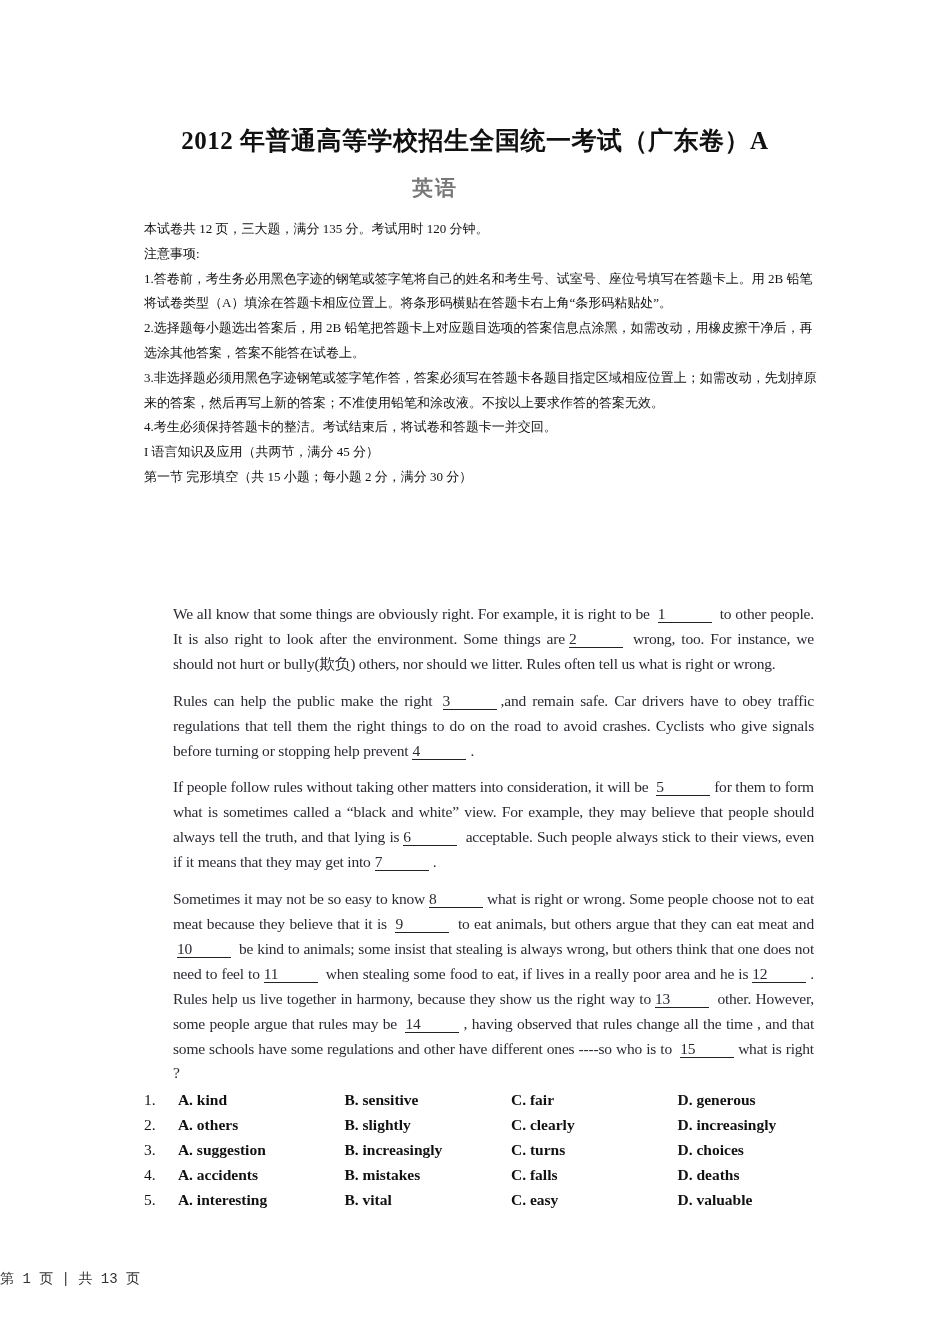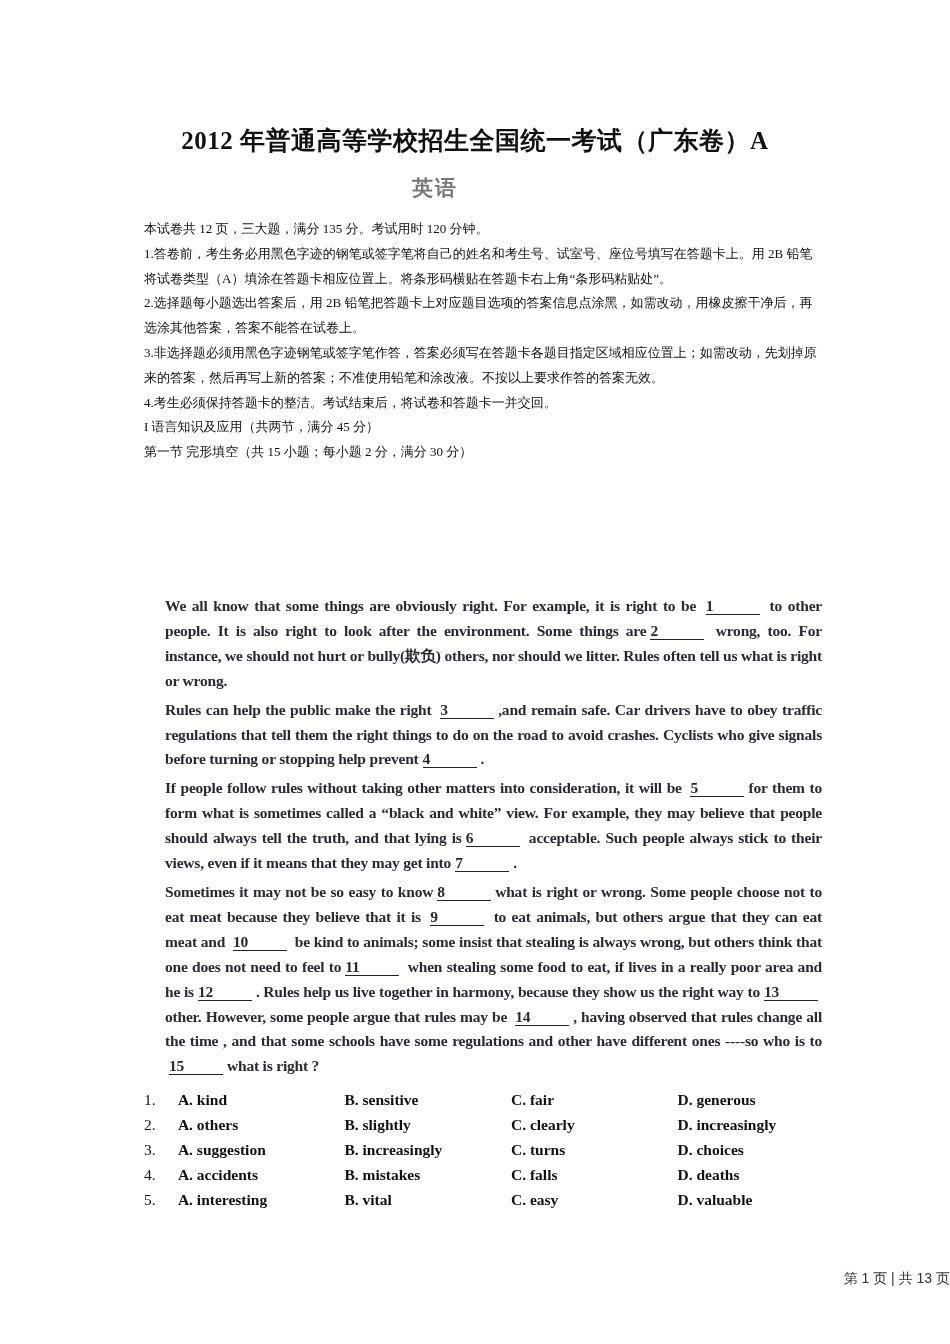--- a/index.html
+++ b/index.html
@@ -12,43 +12,44 @@
   .subtitle { position: absolute; top: 174px; left: 0; width: 870px; text-align: center;
               font-size: 21px; color: #777; font-weight: bold; letter-spacing: 2px; }
 
   .notice { position: absolute; top: 217px; left: 144px; width: 680px;
             font-size: 13px; line-height: 24.8px; color: #111; }
   .notice p { margin: 0; }
 
   .passage { position: absolute; top: 590px; left: 161px; width: 665px;
              font-size: 15.5px; line-height: 24.9px; color: #2a2a33;
              letter-spacing: -0.2px; }
-  .passage p { margin: 4px; text-align: justify; text-align-last: left; font-weight: bold; }
+  .passage p { margin: 12px; text-align: justify; text-align-last: left; }
   .blank { display: inline-block; min-width: 54px; border-bottom: 1px solid #222;
            text-align: center; line-height: 17px; margin: 0 4px; }
 
   .options { position: absolute; top: 1087px; left: 144px; width: 700px;
              font-size: 15.5px; line-height: 25px; color: #111; }
   .opt-row { display: flex; height: 25px; }
   .opt-num { width: 34px; }
   .opt { width: 167px; font-weight: bold; }
 
-  .footer { position: absolute; top: 1270px; left: 0; width: 950px; text-align: right;
-            font-family: Liberation Sans, sans-serif; font-size: 14px; color: #333; }
+  .footer { position: absolute; top: 1270px; left: 0; width: 950px; text-align: left;
+            font-family: Liberation Mono, monospace; font-size: 14px; color: #333; }
 </style>
 </head>
 <body>
 
 <div class="page">
 
   <div class="title">2012 年普通高等学校招生全国统一考试（广东卷）A</div>
   <div class="subtitle">英语</div>
 
   <div class="notice">
     <p>本试卷共 12 页，三大题，满分 135 分。考试用时 120 分钟。</p>
+    <p>注意事项:</p>
     <p>1.答卷前，考生务必用黑色字迹的钢笔或签字笔将自己的姓名和考生号、试室号、座位号填写在答题卡上。用 2B 铅笔将试卷类型（A）填涂在答题卡相应位置上。将条形码横贴在答题卡右上角“条形码粘贴处”。</p>
     <p>2.选择题每小题选出答案后，用 2B 铅笔把答题卡上对应题目选项的答案信息点涂黑，如需改动，用橡皮擦干净后，再选涂其他答案，答案不能答在试卷上。</p>
     <p>3.非选择题必须用黑色字迹钢笔或签字笔作答，答案必须写在答题卡各题目指定区域相应位置上；如需改动，先划掉原来的答案，然后再写上新的答案；不准使用铅笔和涂改液。不按以上要求作答的答案无效。</p>
     <p>4.考生必须保持答题卡的整洁。考试结束后，将试卷和答题卡一并交回。</p>
     <p>I 语言知识及应用（共两节，满分 45 分）</p>
     <p>第一节 完形填空（共 15 小题；每小题 2 分，满分 30 分）</p>
   </div>
 
   <div class="passage">
     <p>

